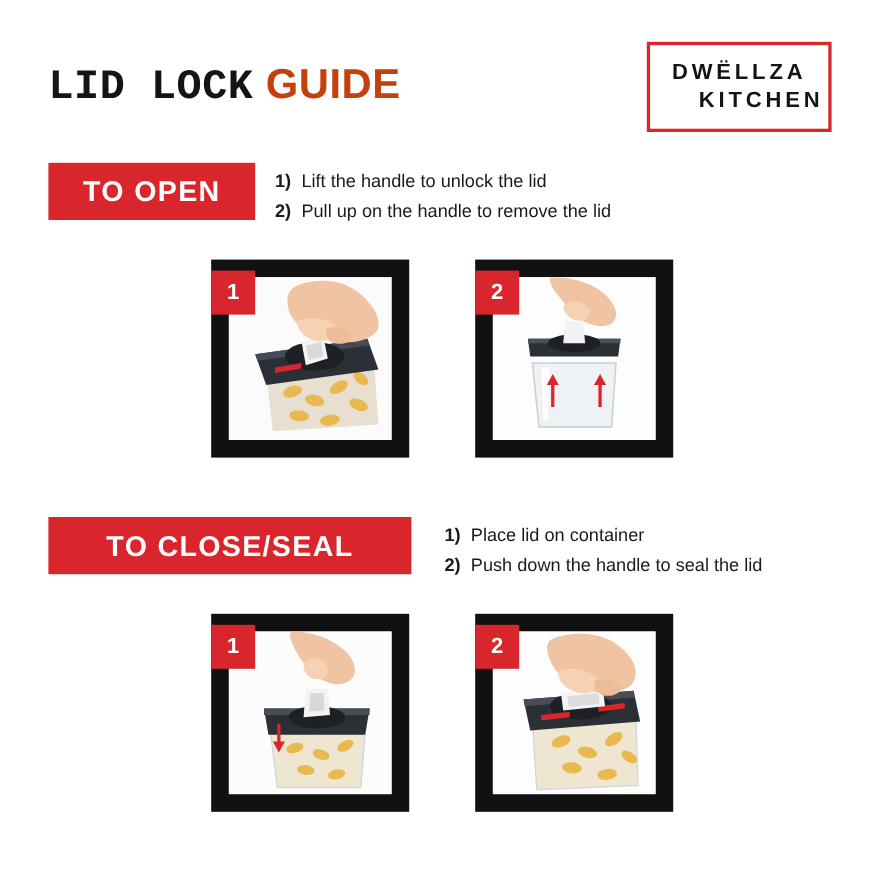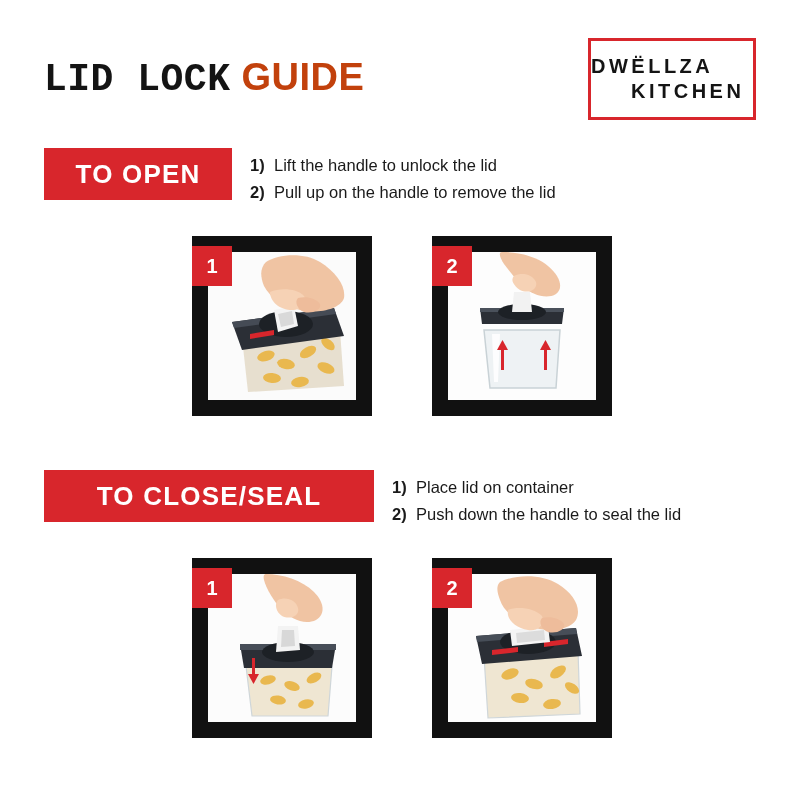--- a/index.html
+++ b/index.html
@@ -39,20 +39,21 @@
   .brand-box {
     position: absolute;
     right: 44px;
     top: 38px;
     width: 168px;
     height: 82px;
     border: 3px solid #d8262c;
     box-sizing: border-box;
     display: flex;
     flex-direction: column;
+    align-items: center;
     justify-content: center;
     background: #ffffff;
   }
   .brand-line1 {
     font-size: 20px;
     font-weight: bold;
     letter-spacing: 3.5px;
     color: #141414;
     line-height: 1.25;
   }
@@ -94,21 +95,21 @@
   .banner-close { width: 330px; }
 
   .steps {
     position: absolute;
     top: 4px;
     font-size: 16.5px;
     line-height: 1.62;
     color: #1a1a1a;
   }
   .steps-open { left: 250px; }
-  .steps-close { left: 392px; }
+  .steps-close { left: 404px; }
   .step-row { white-space: nowrap; }
   .step-num { font-weight: bold; display: inline-block; width: 24px; }
 
   
   .photo {
     position: absolute;
     width: 180px;
     height: 180px;
     border: 16px solid #111111;
     box-sizing: border-box;

